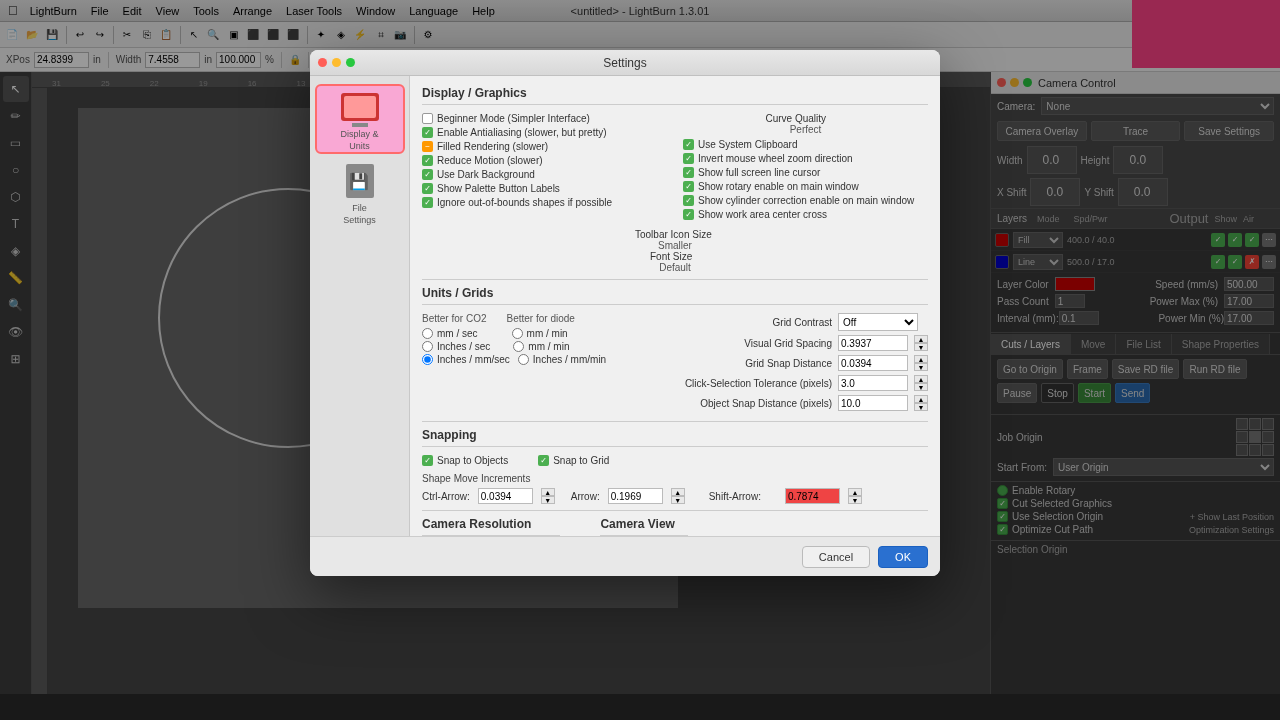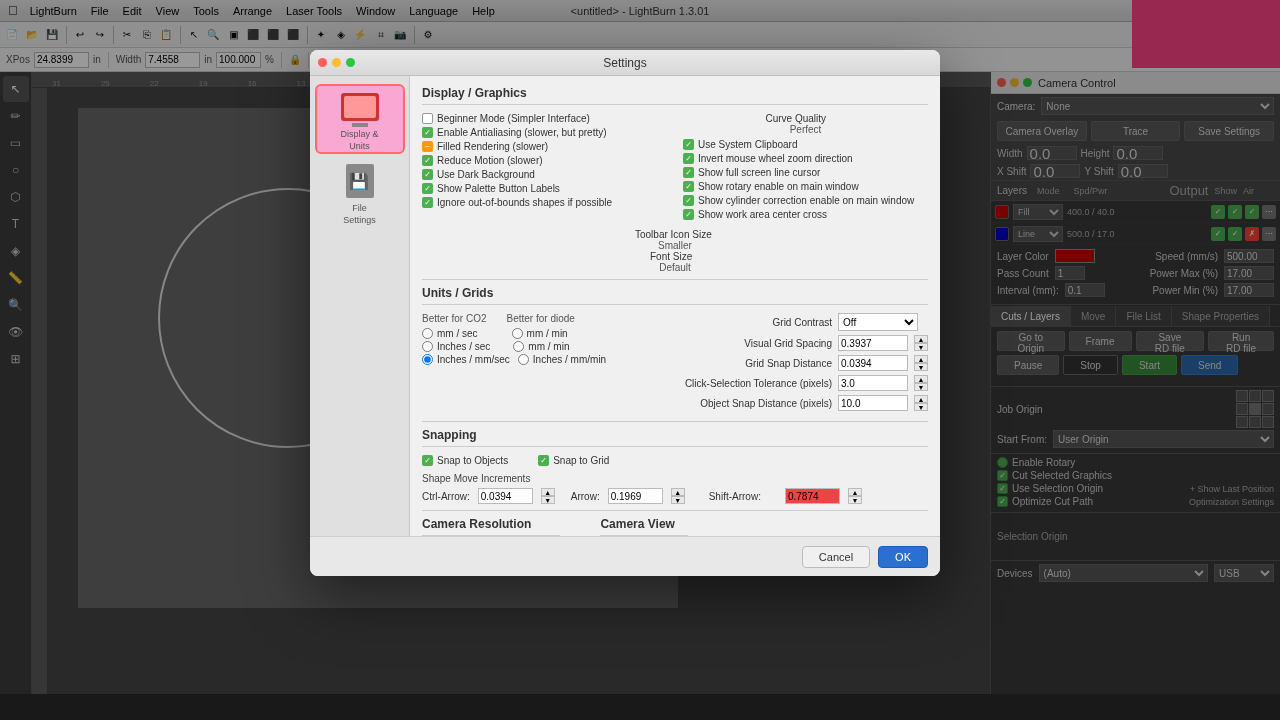--- a/index.html
+++ b/index.html
@@ -235,26 +235,26 @@
     .cam-input-row {
       display: flex;
       align-items: center;
       padding: 2px 6px;
       gap: 4px;
       font-size: 10px;
       color: #ccc;
     }
     .cam-input {
       width: 50px;
-      height: 14px;
-      font-size: 15px;
+      height: 28px;
+      font-size: 12px;
       background: #555;
       color: #ddd;
       border: 1px solid #666;
-      padding: 0 2px;
+      padding: 0 15px;
     }
 
     
     .layers-panel {
       flex: 1;
       display: flex;
       flex-direction: column;
     }
     .layers-header {
       background: #4a4a4a;
@@ -312,21 +312,21 @@
       padding: 4px 6px;
       gap: 4px;
     }
     .action-row {
       display: flex;
       gap: 4px;
       align-items: center;
     }
     .act-btn {
       height: 20px;
-      padding: 0 16px;
+      padding: 0 5px;
       font-size: 10px;
       background: #5a5a5a;
       color: #ddd;
       border: 1px solid #666;
       cursor: pointer;
       border-radius: 2px;
     }
     .act-btn.green { background: #3a8a3a; border-color: #4a9a4a; }
     .act-btn.blue { background: #2a6ab0; border-color: #3a7ac0; }
 
@@ -838,21 +838,21 @@
           <div style="width:40px;height:14px;background:#cc0000;border:1px solid #888;cursor:pointer"></div>
           <span style="margin-left:auto">Speed (mm/s)</span>
           <input style="width: 50px; height: 14px; font-size: 10px; background: rgb(85, 85, 85); color: rgb(221, 221, 221); border: 1px solid rgb(102, 102, 102); padding: 0px 2px;" value="500.00">
         </div>
         <div style="display:flex;align-items:center;gap:6px;margin-bottom:3px">
           <span>Pass Count</span>
           <input style="width: 30px; height: 14px; font-size: 10px; background: rgb(85, 85, 85); color: rgb(221, 221, 221); border: 1px solid rgb(102, 102, 102); padding: 0px 2px;" value="1">
           <span style="margin-left:auto">Power Max (%)</span>
           <input style="width: 50px; height: 14px; font-size: 10px; background: rgb(85, 85, 85); color: rgb(221, 221, 221); border: 1px solid rgb(102, 102, 102); padding: 0px 2px;" value="17.00">
         </div>
-        <div style="display:flex;align-items:center;gap:6px;margin-bottom:3px">
+        <div style="display:flex;align-items:center;gap:0;margin-bottom:3px">
           <span>Interval (mm):</span>
           <input style="width: 40px; height: 14px; font-size: 10px; background: rgb(85, 85, 85); color: rgb(221, 221, 221); border: 1px solid rgb(102, 102, 102); padding: 0px 2px;" value="0.1">
           <span style="margin-left:auto">Power Min (%)</span>
           <input style="width: 50px; height: 14px; font-size: 10px; background: rgb(85, 85, 85); color: rgb(221, 221, 221); border: 1px solid rgb(102, 102, 102); padding: 0px 2px;" value="17.00">
         </div>
       </div>
 
       <div class="bottom-tabs">
         <div class="btab active">Cuts / Layers</div>
         <div class="btab">Move</div>
@@ -914,33 +914,24 @@
           <span>Use Selection Origin</span>
           <span style="margin-left:auto;font-size:9px;color:#aaa;cursor:pointer">+ Show Last Position</span>
         </div>
         <div style="display:flex;align-items:center;gap:4px;margin-bottom:2px">
           <div style="width:11px;height:11px;border-radius:2px;background:#4CAF50;border:1px solid #388E3C;display:flex;align-items:center;justify-content:center;font-size:8px;color:white">✓</div>
           <span>Optimize Cut Path</span>
           <span style="margin-left:auto;font-size:9px;color:#aaa;cursor:pointer">Optimization Settings</span>
         </div>
       </div>
 
-      <div style="background:#3a3a3a;padding:18px 6px;font-size:10px;color:#aaa;border-top:1px solid #555;display:flex;align-items:center">
+      <div style="background:#3a3a3a;padding:3px 6px;font-size:10px;color:#aaa;border-top:1px solid #555;display:flex;align-items:center">
         <span>Selection Origin</span>
       </div>
 
-      <div style="background:#3a3a3a;padding:3px 6px;font-size:10px;color:#ccc;border-top:1px solid #555;display:flex;align-items:center;gap:6px">
-        <span>Devices</span>
-        <select style="flex:1;height:18px;font-size:10px;background:#555;color:#ddd;border:1px solid #666">
-          <option>(Auto)</option>
-        </select>
-        <select style="width:60px;height:18px;font-size:10px;background:#555;color:#ddd;border:1px solid #666">
-          <option>USB</option>
-        </select>
-      </div>
     </div>
   </div>
 </div>
 
 <div class="overlay"></div>
 
 <div class="settings-dialog">
   <div class="dialog-titlebar">
     <div class="dialog-dots">
       <div class="dot dot-red"></div>

